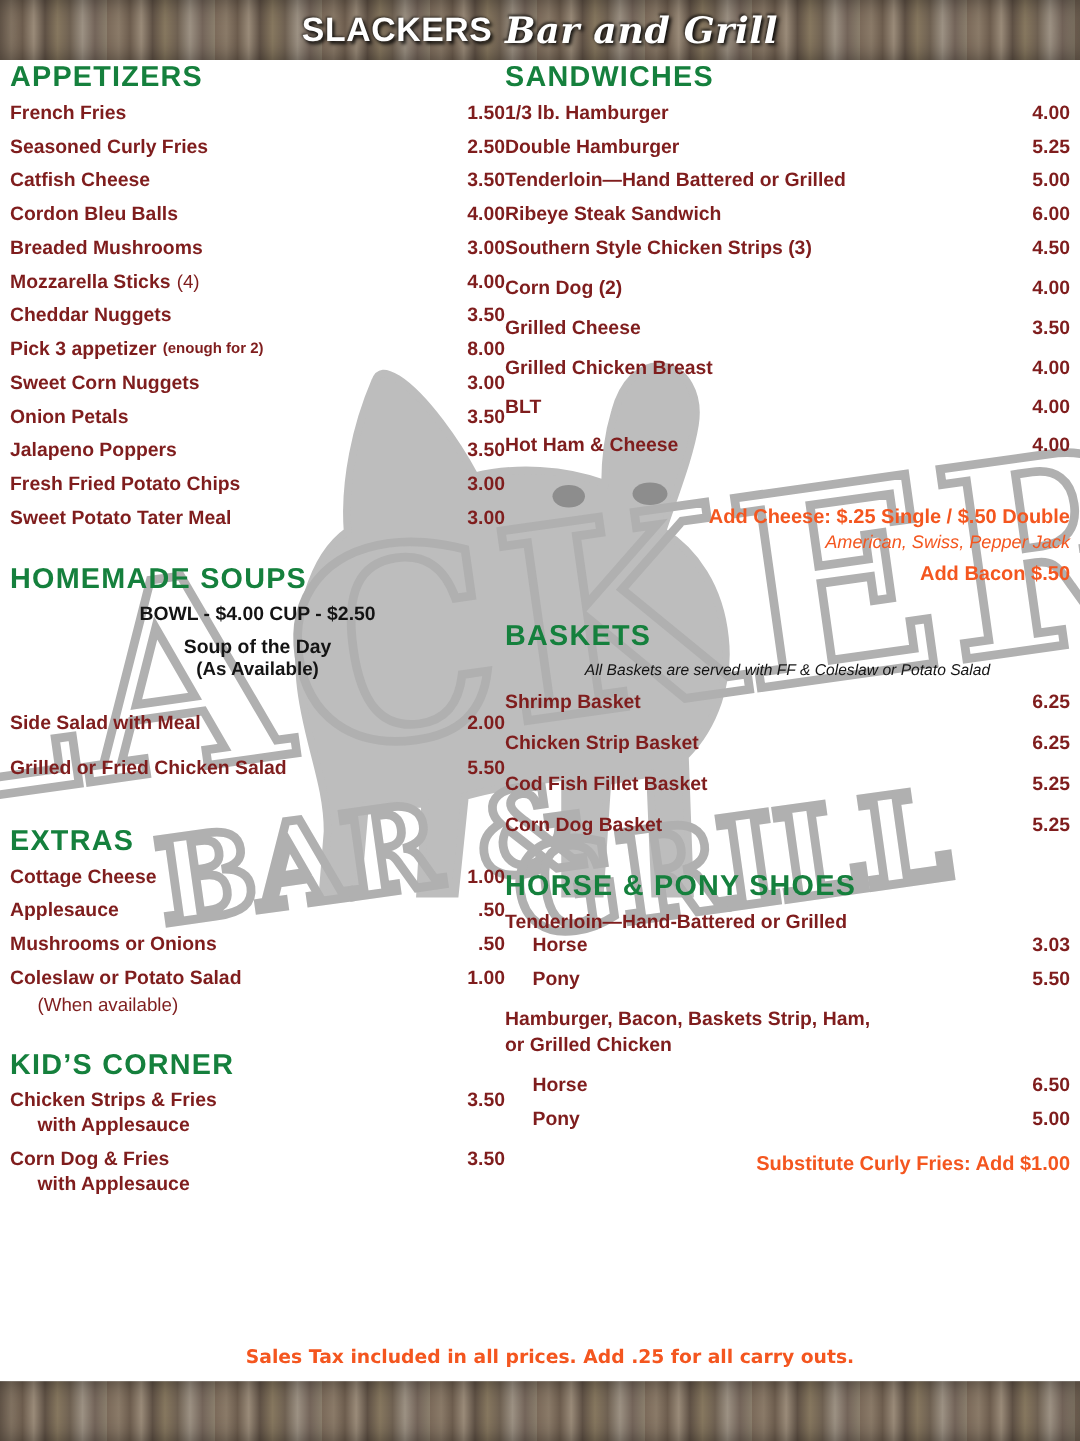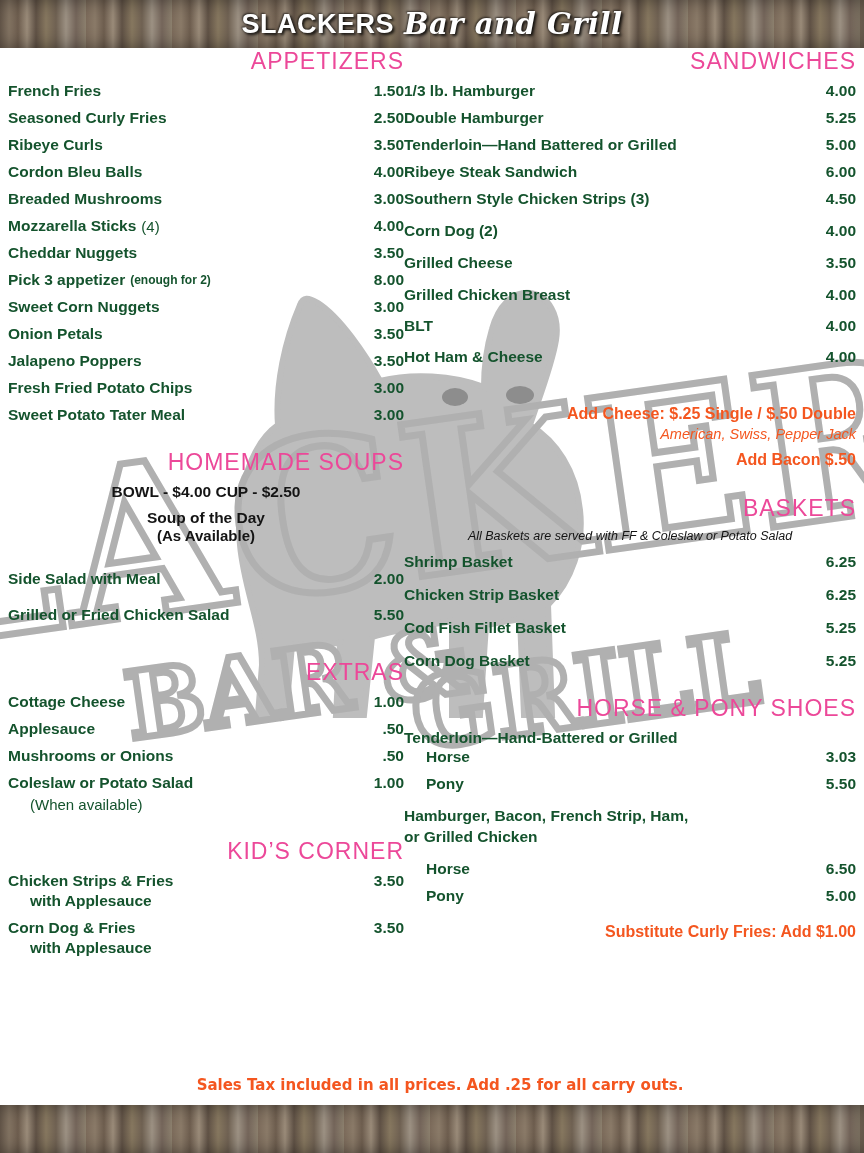--- a/index.html
+++ b/index.html
@@ -45,26 +45,26 @@
   
   #menu {
     position:absolute; top:48px; left:0; width:864px; height:1057px;
     z-index:2;
   }
   .col { position:absolute; top:0; }
   #left-col  { left:8px;  width:396px; }
   #right-col { left:404px; width:452px; }
 
   .section-head {
-    color:#ec4899; font-weight:normal; text-align:right;
+    color:#15803d; font-weight:bold; text-align:left;
     letter-spacing:1px; font-size:23px; margin:0 0 7px 0;
   }
   .row {
-    display:flex; align-items:center; font-size:15.5px;
-    font-weight:bold; color:#14532d; margin:0 0 9px 0;
+    display:flex; align-items:flex-start; font-size:15.5px;
+    font-weight:bold; color:#7f1d1d; margin:0 0 9px 0;
   }
   .row .name { flex:0 0 auto; }
   .row .spacer { flex:1 1 auto; }
   .row .price { flex:0 0 auto; text-align:right; font-weight:bold; }
   .sub { font-weight:bold; font-size:12px; }
   .note { font-weight:normal; font-size:15px; }
 
   .indent { padding-left:22px; }
 
   .soups-line { text-align:center; font-weight:bold; font-size:15.5px; color:#141414; margin-top:2px;}
@@ -137,21 +137,21 @@
       <span class="name">French Fries</span>
       <span class="spacer"></span>
         <span class="price">1.50</span>
     </div>
     <div class="row">
       <span class="name">Seasoned Curly Fries</span>
       <span class="spacer"></span>
         <span class="price">2.50</span>
     </div>
     <div class="row">
-      <span class="name">Ribeye Curls</span>
+      <span class="name">Catfish Cheese</span>
       <span class="spacer"></span>
         <span class="price">3.50</span>
     </div>
     <div class="row">
       <span class="name">Cordon Bleu Balls</span>
       <span class="spacer"></span>
         <span class="price">4.00</span>
     </div>
     <div class="row">
       <span class="name">Breaded Mushrooms</span>
@@ -358,21 +358,21 @@
       <span class="name">Horse</span>
       <span class="spacer"></span>
         <span class="price">3.03</span>
     </div>
     <div class="row indent" style="margin-bottom:14px">
       <span class="name">Pony</span>
       <span class="spacer"></span>
         <span class="price">5.50</span>
     </div>
     <div class="row" style="margin-bottom:3px">
-      <span class="name">Hamburger, Bacon, French Strip, Ham,</span>
+      <span class="name">Hamburger, Bacon, Baskets Strip, Ham,</span>
     </div>
     <div class="row" style="margin-bottom:14px">
       <span class="name">or Grilled Chicken</span>
     </div>
     <div class="row indent">
       <span class="name">Horse</span>
       <span class="spacer"></span>
         <span class="price">6.50</span>
     </div>
     <div class="row indent" style="margin-bottom:18px">

